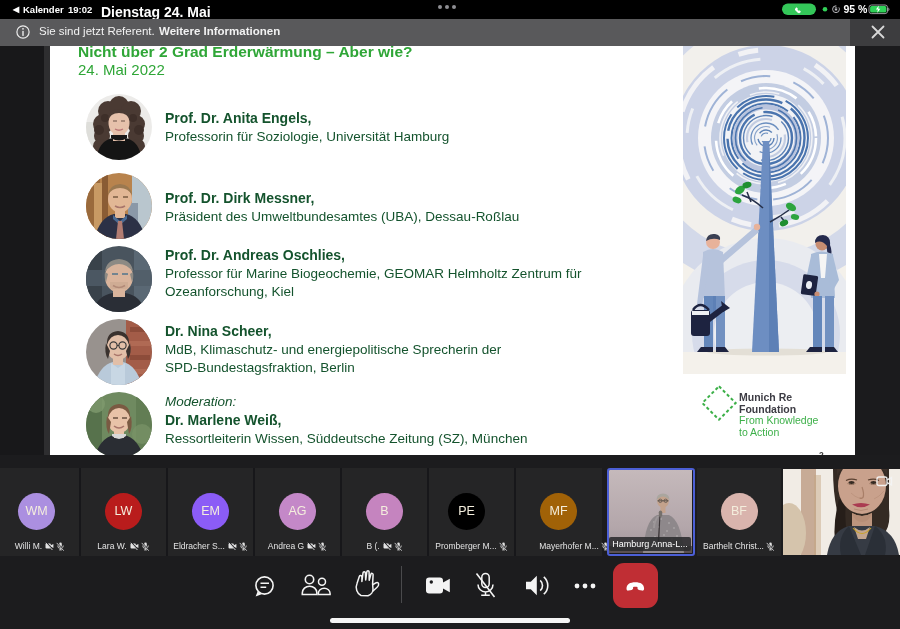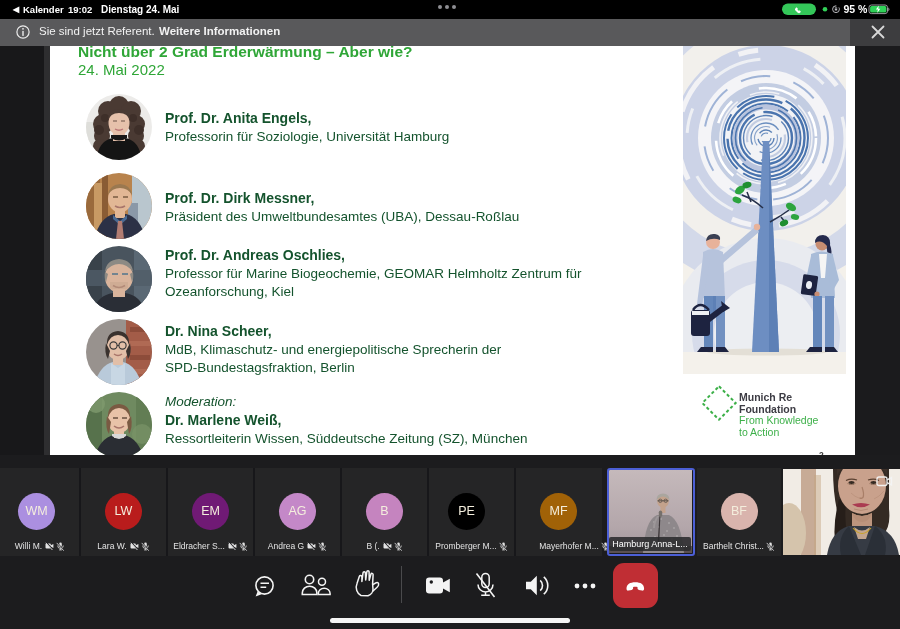--- a/index.html
+++ b/index.html
@@ -40,21 +40,21 @@
   #redbtn{left:612.5px;top:562.5px;width:45px;height:45px;border-radius:11px;background:#c02e34;}
   #divider{left:401px;top:566px;width:1px;height:37px;background:#4a4a4c;}
 </style>
 </head>
 <body>
 
   <div class="abs" id="status">
     <span class="abs" style="left:13px;top:4.5px;font-size:8px;">◀</span>
     <span class="abs" style="left:23px;top:4px;font-size:9.5px;">Kalender</span>
     <span class="abs" style="left:68px;top:4px;font-size:9.5px;">19:02</span>
-    <span class="abs" style="left:101px;top:4px;font-size:10px;">Dienstag 24. Mai</span>
+    <span class="abs" style="left:101px;top:4px;font-size:14px;">Dienstag 24. Mai</span>
     <span class="abs" style="left:438px;top:5px;width:4px;height:4px;border-radius:50%;background:#8e8e93;"></span>
     <span class="abs" style="left:445px;top:5px;width:4px;height:4px;border-radius:50%;background:#8e8e93;"></span>
     <span class="abs" style="left:452px;top:5px;width:4px;height:4px;border-radius:50%;background:#8e8e93;"></span>
     <svg class="abs" style="left:780px;top:3px;" width="110" height="13" viewBox="0 0 110 13">
       <rect x="2" y="0.5" width="34" height="11.5" rx="5.75" fill="#34c759"></rect>
       <path d="M15.5 8.6 C14.9 8 14.6 7 15.1 6.2 L16.1 5 C16.5 4.6 17.1 4.6 17.5 5 L18.3 5.9 C18.6 6.2 18.6 6.7 18.3 7 L18 7.4 C18.4 8 19 8.6 19.6 9 L20 8.7 C20.3 8.4 20.8 8.4 21.1 8.7 L22 9.5 C22.4 9.9 22.4 10.5 22 10.9 L20.8 11.9 C20 12.4 19 12.1 18.4 11.5 Z" fill="#fff" transform="translate(3.4,0.8) scale(0.78)"></path>
       <circle cx="45" cy="6.2" r="2.3" fill="#32d158"></circle>
       <circle cx="56" cy="6.2" r="3.4" stroke="#b9b9bd" stroke-width="1" fill="none" stroke-dasharray="16 3"></circle>
       <rect x="54.8" y="5.4" width="2.4" height="2.2" rx="0.4" fill="#b9b9bd"></rect>
       <path d="M55.2 5.4 v-0.7 a0.9 0.9 0 0 1 1.6 0 v0.7" stroke="#b9b9bd" stroke-width="0.8" fill="none"></path>
@@ -292,21 +292,21 @@
   <div class="abs sep" style="left:79px;"></div>
   <div class="abs sep" style="left:166px;"></div>
   <div class="abs sep" style="left:253px;"></div>
   <div class="abs sep" style="left:340px;"></div>
   <div class="abs sep" style="left:427px;"></div>
   <div class="abs sep" style="left:514px;"></div>
   <div class="abs tilebg" style="left:697px;width:84px;"></div>
 
   <div class="abs avatar" style="left:18px;background:#ab8fe0;">WM</div>
   <div class="abs avatar" style="left:105px;background:#b91c1c;">LW</div>
-  <div class="abs avatar" style="left:192px;background:#701a75;">EM</div>
+  <div class="abs avatar" style="left:192px;background:#8b5cf6;">EM</div>
   <div class="abs avatar" style="left:279px;background:#c488c8;">AG</div>
   <div class="abs avatar" style="left:366px;background:#c584bf;">B</div>
   <div class="abs avatar" style="left:448px;background:#000000;">PE</div>
   <div class="abs avatar" style="left:540px;background:#a16207;">MF</div>
   <div class="abs avatar" style="left:720.5px;background:#d9b4ad;">BF</div>
 
   <div class="abs lbl" style="left:0px;width:80px;">Willi M.<svg width="9" height="8" viewBox="0 0 9 8" style="vertical-align:-1px;margin-left:3px;">
       <rect x="0.5" y="1.5" width="5.3" height="5" rx="1" fill="#e4e4e4"></rect>
       <path d="M5.8 3.3 L8.4 1.9 V6.1 L5.8 4.7 Z" fill="#e4e4e4"></path>
       <path d="M1.2 0.4 L8 7.8" stroke="#242427" stroke-width="1.3"></path>

